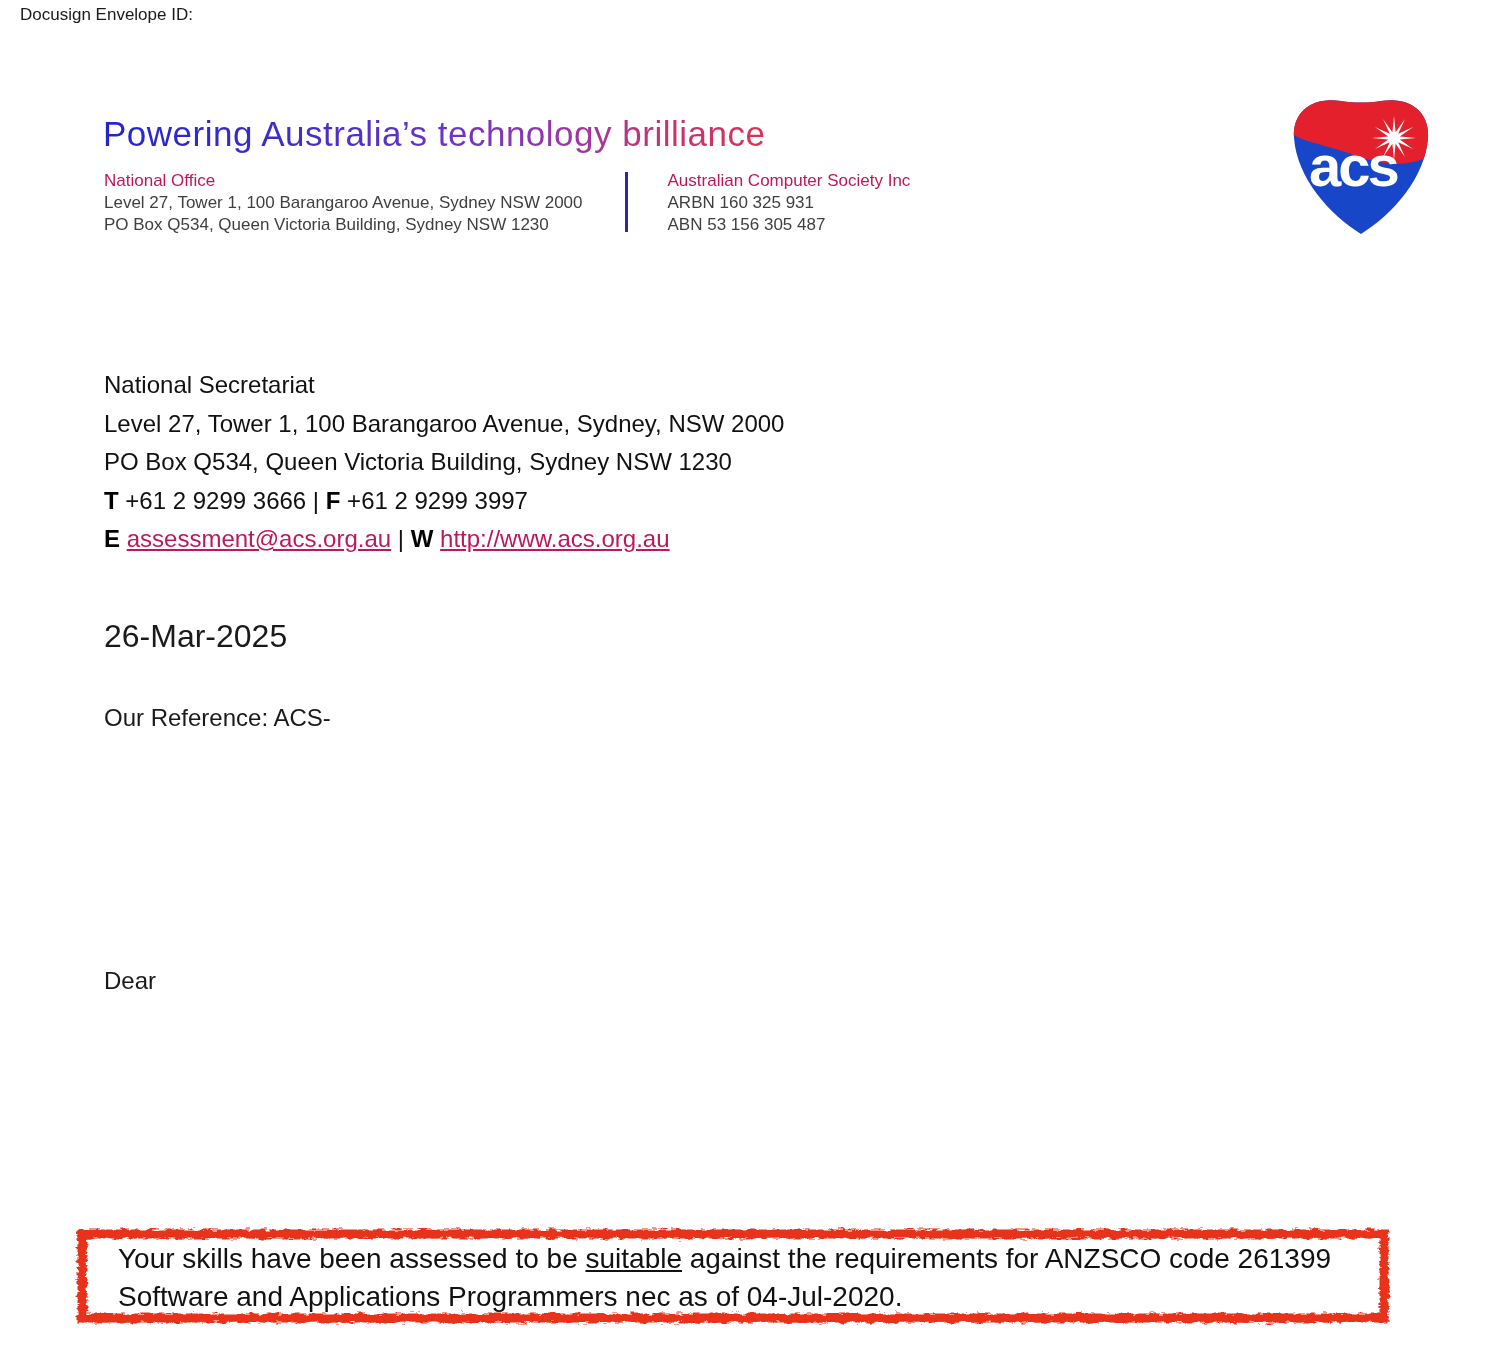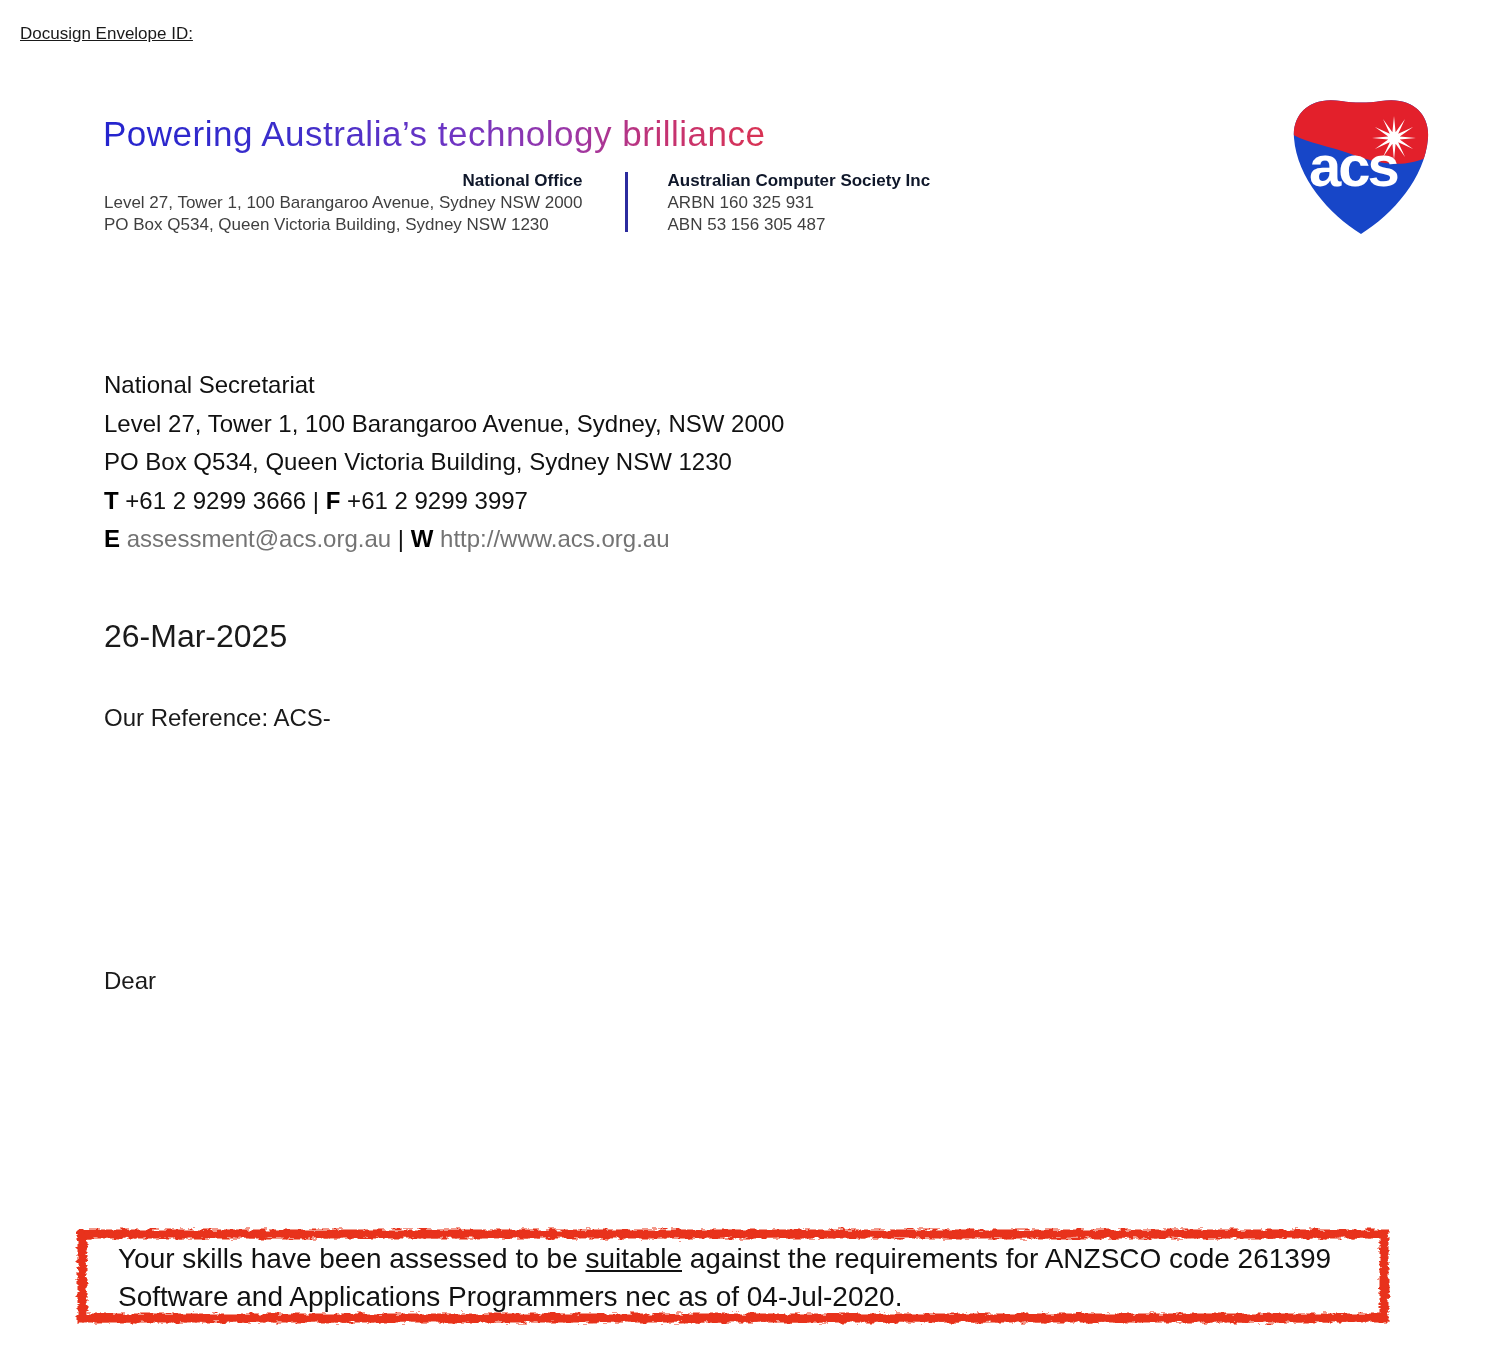--- a/index.html
+++ b/index.html
@@ -7,49 +7,49 @@
   .page {
     position:relative;
     width:1500px;
     height:1355px;
     background:#ffffff;
     font-family:"Liberation Sans", sans-serif;
     color:#1a1a1a;
     overflow:hidden;
   }
   .docusign {
-    position:absolute; left:20px; top:24px;
-    font-size:17px; color:#1a1a1a;text-decoration:underline;
+    position:absolute; left:20px; top:5px;
+    font-size:17px; color:#1a1a1a;
   }
   .tagline {
     position:absolute; left:103px; top:114px;
     font-size:35px; font-weight:500; letter-spacing:0.5px;
     background:linear-gradient(90deg,#2424ce 0%, #3c2ecb 28%, #6c34c4 52%, #9a37a8 70%, #c33374 84%, #d93353 100%);
     -webkit-background-clip:text; background-clip:text;
     color:transparent;
     white-space:nowrap;
   }
   .header-cols {
     position:absolute; left:104px; top:170px;
     display:flex; align-items:stretch;
     font-size:17px; line-height:22px; color:#3f3f3f;
   }
-  .header-col-title { font-weight:bold; color:#0f172a;text-align:right; }
+  .header-col-title { font-weight:normal; color:#be185d; }
   .header-divider {
     width:3px; background:#2b2b9e; margin:2px 40px 0 42px; height:60px;
   }
   .logo {
     position:absolute; left:1281px; top:86px; width:160px; height:150px;
   }
   .contact-block {
     position:absolute; left:104px; top:366px;
     font-size:24px; line-height:38.5px; color:#111;
   }
   .contact-block b { color:#000; }
-  a.doc-link { color:#737373; cursor:pointer; }
+  a.doc-link { color:#be185d; text-decoration:underline; cursor:pointer; }
   .date-line   { position:absolute; left:104px; top:618px; font-size:32px; }
   .ref-line    { position:absolute; left:104px; top:677px; font-size:24px;margin-top:27px; }
   .salutation  { position:absolute; left:104px; top:967px; font-size:24px; }
   .para1 {
     position:absolute; left:104px; top:1083px;
     width:1252px; font-size:24px; line-height:38px;
   }
   .highlight-box {
     position:absolute; left:75px; top:1227px;
     width:1316px; height:98px;

